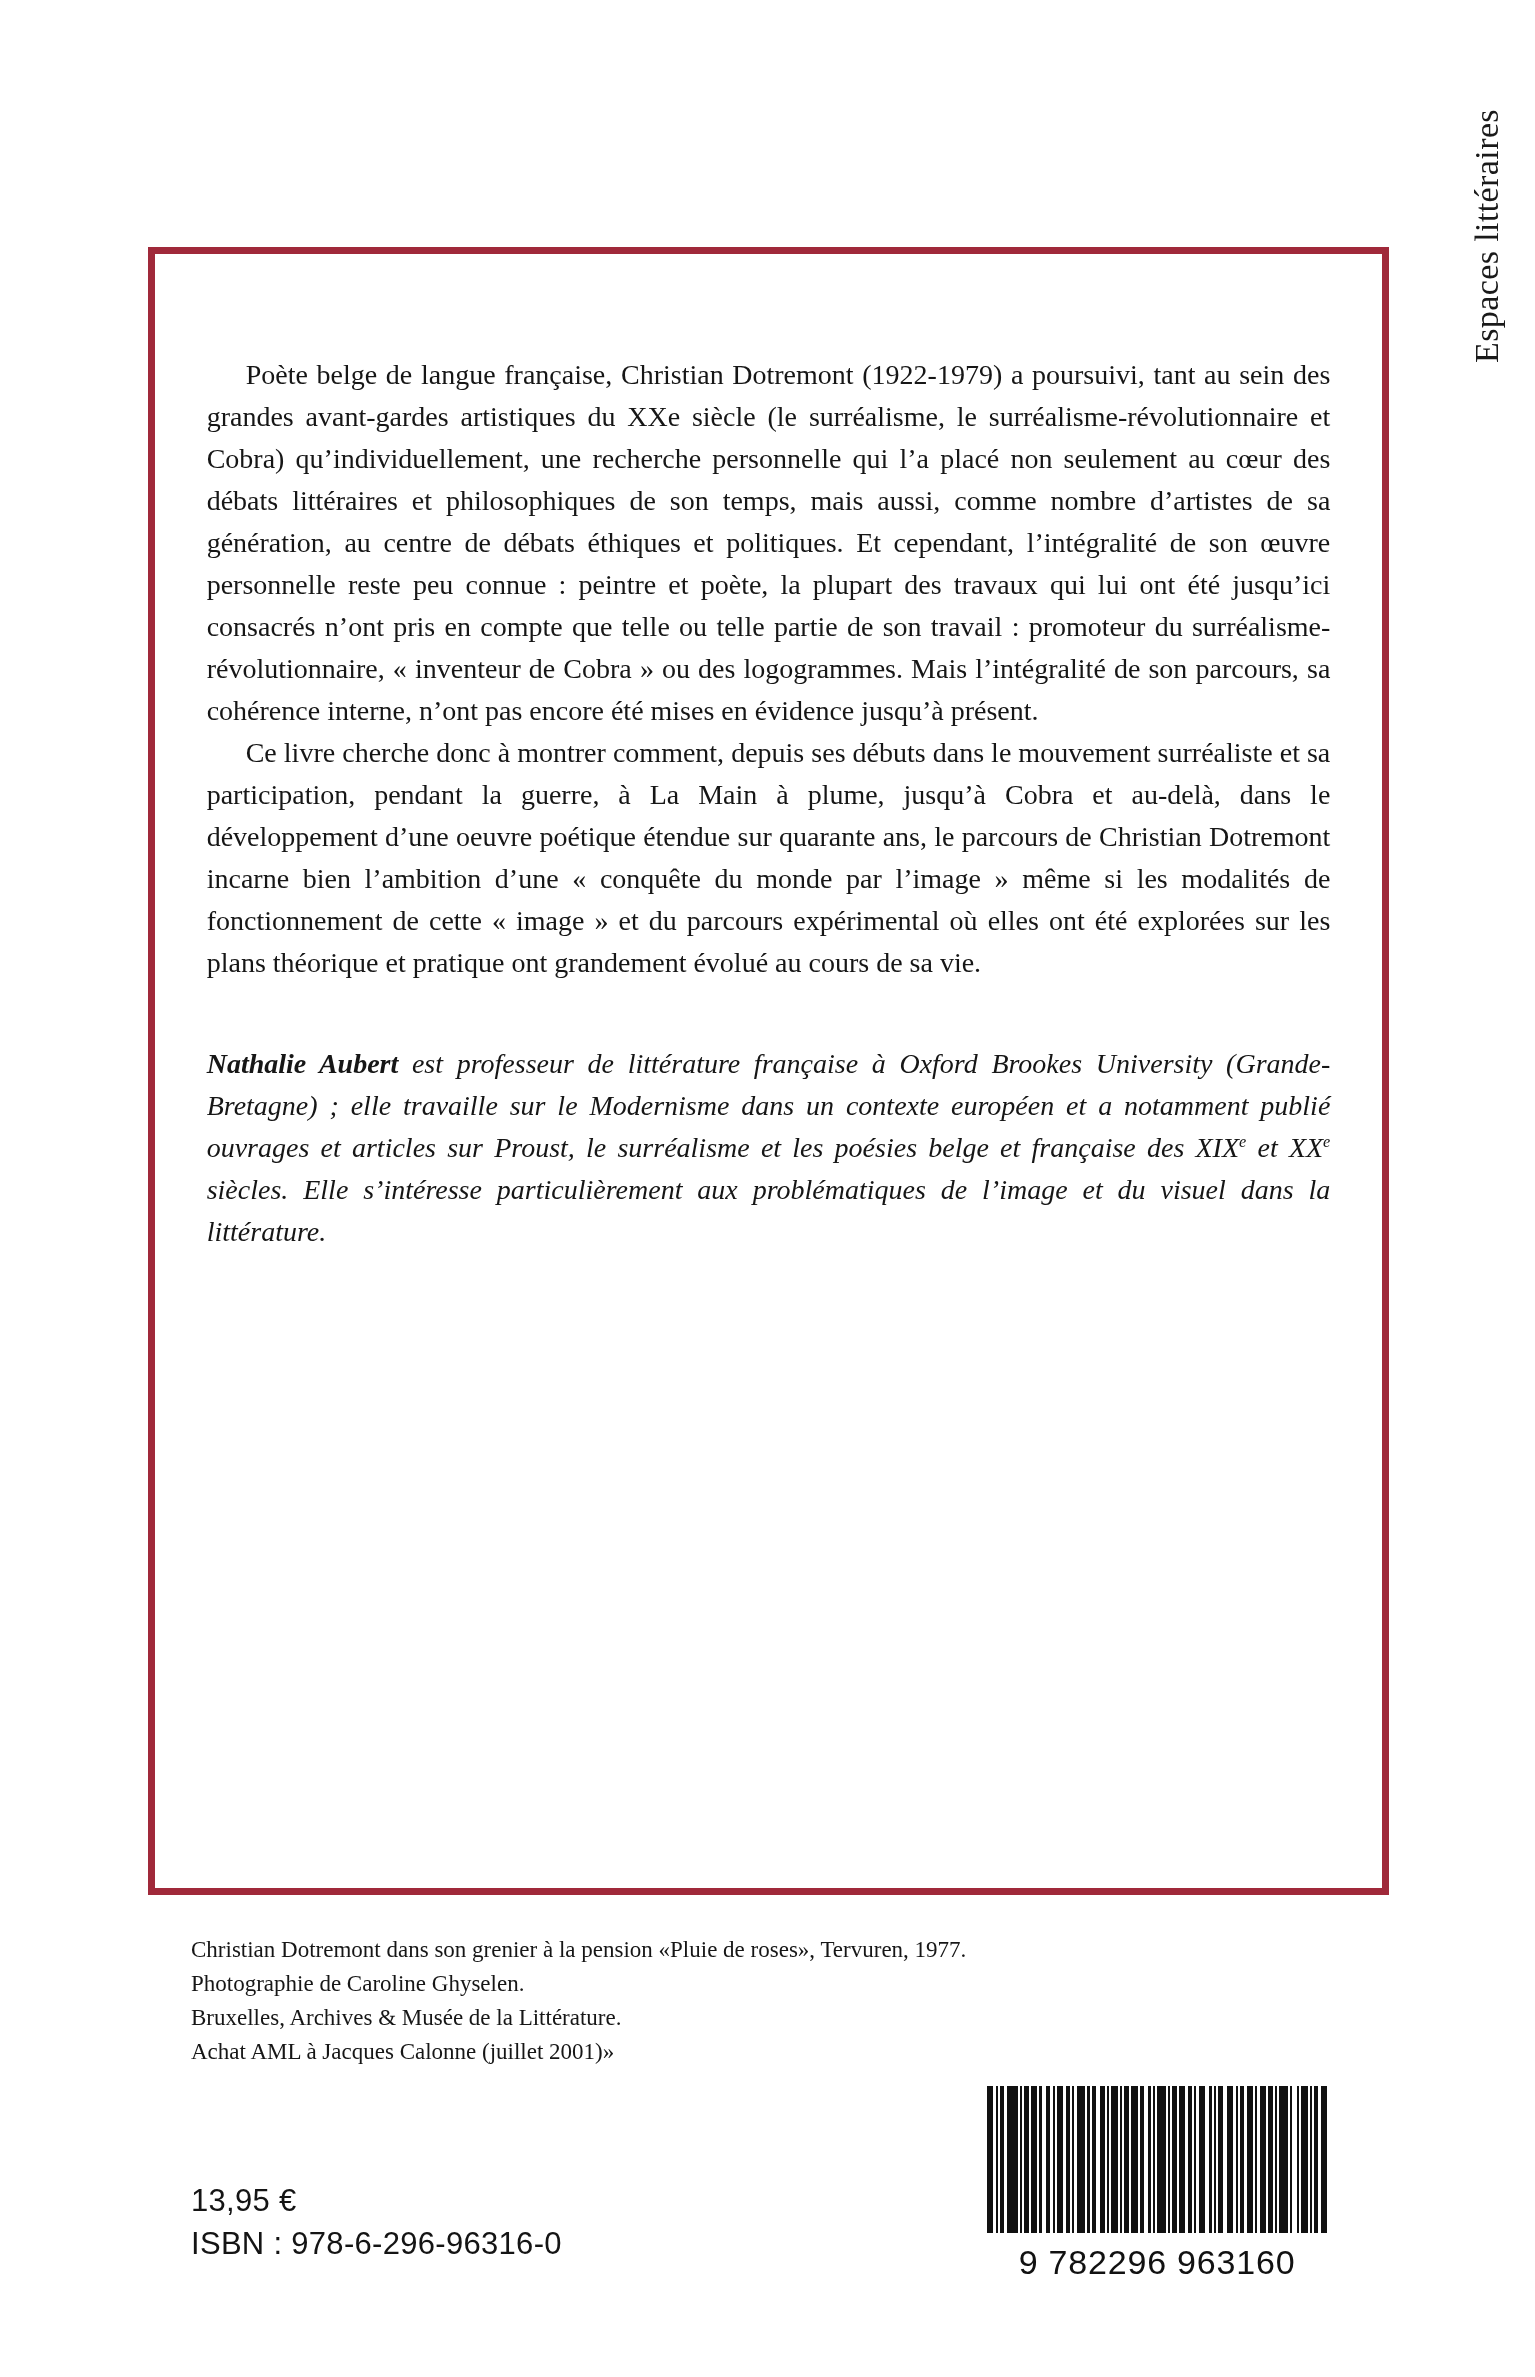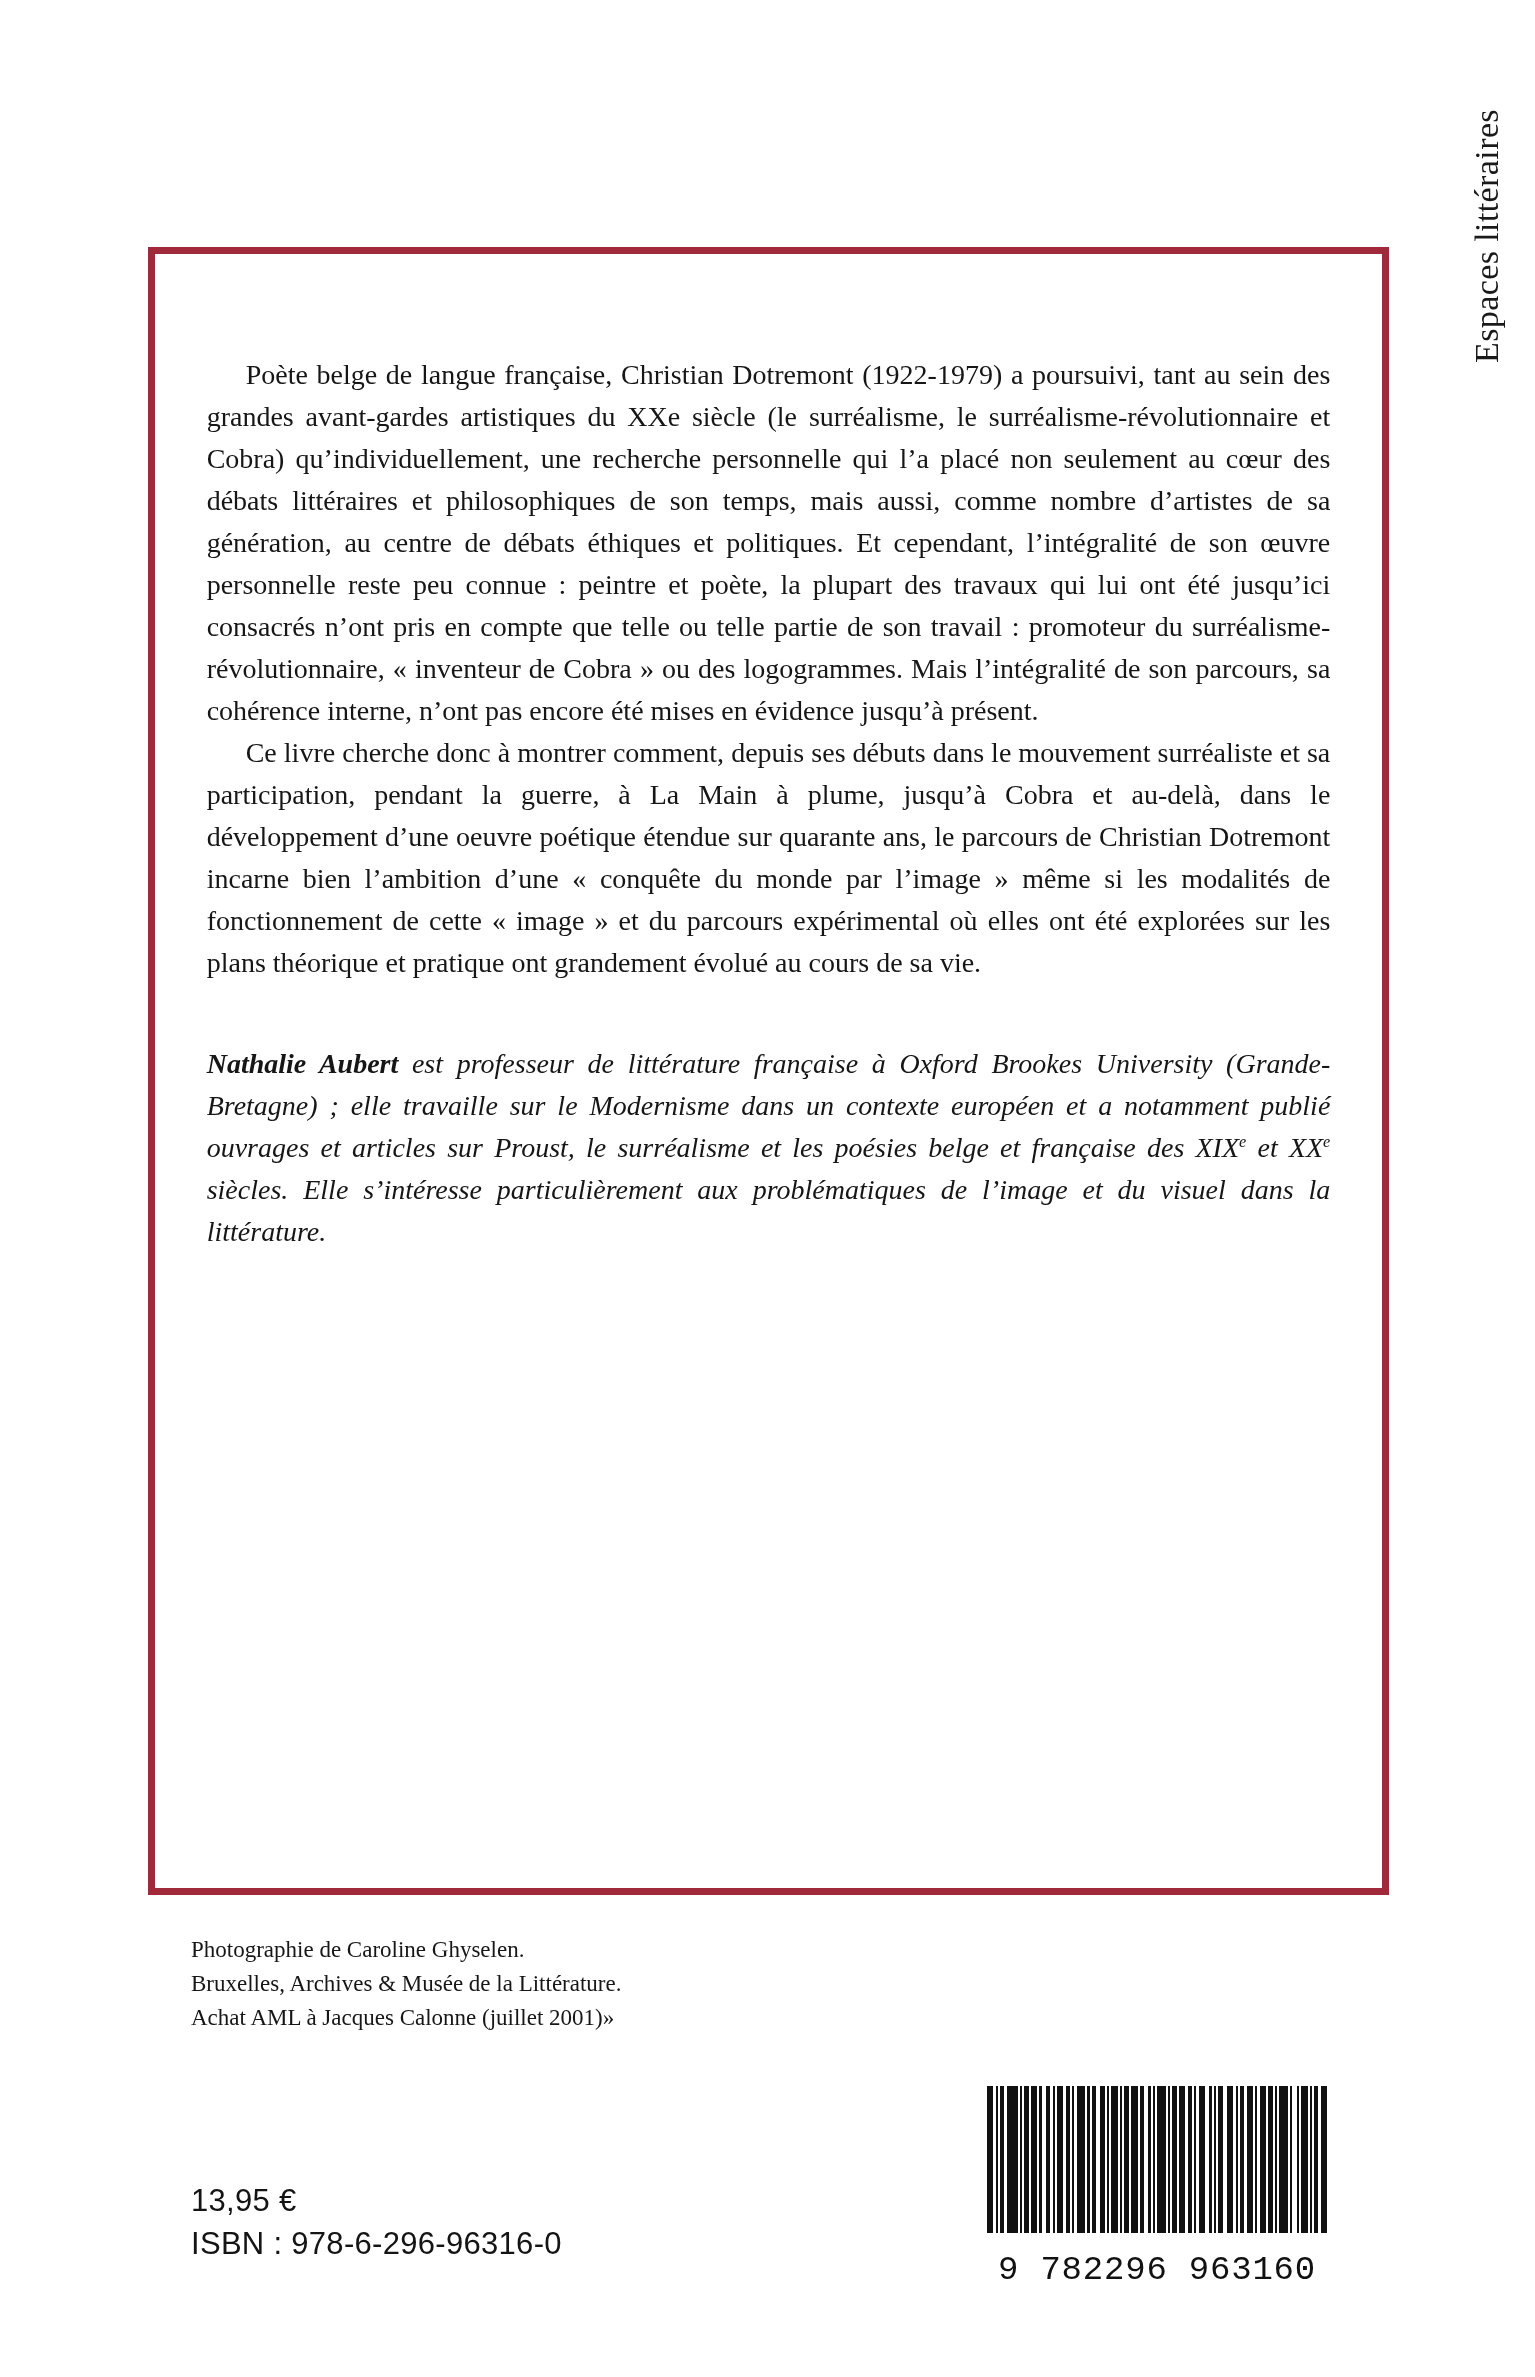--- a/index.html
+++ b/index.html
@@ -162,22 +162,22 @@
     align-items: flex-start;
     gap: 0;
   }
   #barcode-bars i {
     display: block;
     background: #111111;
     height: 100%;
   }
   #barcode-bars i.guard { height: 164px; }
   #barcode-digits {
-    margin-top: 18px;
-    font-family: Liberation Mono, monospace;
+    margin-top: 10px;
+    font-family: Liberation Sans, sans-serif;
     font-size: 34px;
     letter-spacing: 0.8px;
     color: #111111;
     text-align: center;
     white-space: nowrap;
   }
 </style>
 </head>
 <body>
 
@@ -197,20 +197,21 @@
     </div>
 
     <div id="author-bio">
       <p><span class="author-name">Nathalie Aubert</span><span> est professeur de littérature française à Oxford Brookes University (Grande-Bretagne) ; elle travaille sur le Modernisme dans un contexte européen et a notamment publié ouvrages et articles sur Proust, le surréalisme et les poésies belge et française des XIX</span><sup class="ord">e</sup><span> et XX</span><sup class="ord">e</sup><span> siècles. Elle s’intéresse particulièrement aux problématiques de l’image et du visuel dans la littérature.</span></p>
     </div>
 
   </div>
 </div>
 
 <div id="photo-credit">
+  <div>Christian Dotremont dans son grenier à la pension «Pluie de roses», Tervuren, 1977.</div>
   <div>Photographie de Caroline Ghyselen.</div>
   <div>Bruxelles, Archives &amp; Musée de la Littérature.</div>
   <div>Achat AML à Jacques Calonne (juillet 2001)»</div>
 </div>
 
 <div id="price-isbn">
   <div>13,95 €</div>
   <div>ISBN : 978-6-296-96316-0</div>
 </div>
 

